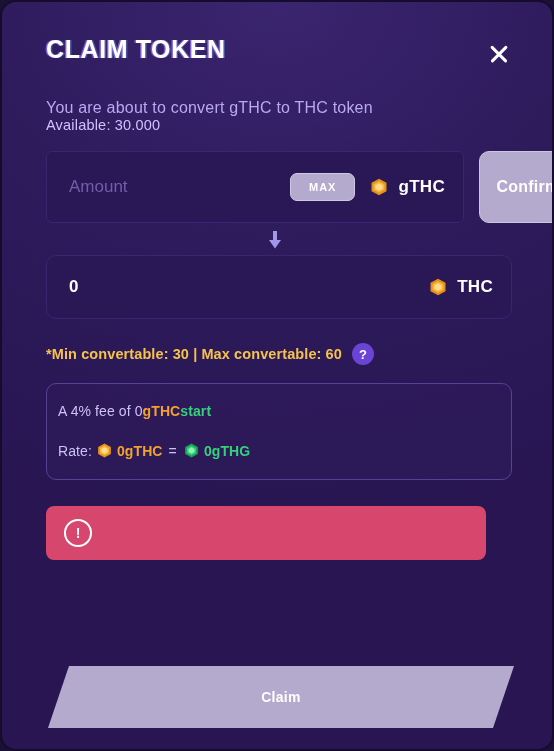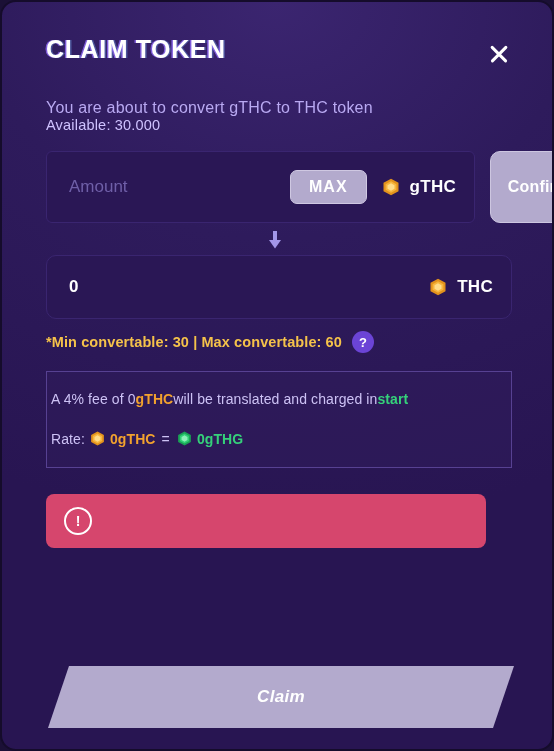--- a/index.html
+++ b/index.html
@@ -108,21 +108,21 @@
     min-width: 0;
   }
   .amount-input::placeholder {
     color: #6f5fa8;
     opacity: 1;
   }
   .max-pill {
     flex: 0 0 auto;
     background: #b3aacd;
     color: #ffffff;
-    font-size: 16px;
+    font-size: 11px;
     font-weight: bold;
     letter-spacing: 1px;
     border-radius: 7px;
     padding: 7px 18px;
     border: 1px solid #cfc8e2;
     cursor: pointer;
     margin-right: 14px;
   }
   .token-tag {
     flex: 0 0 auto;
@@ -187,21 +187,21 @@
     box-sizing: border-box;
   }
   .output-value {
     font-size: 17px;
     font-weight: bold;
     color: #ffffff;
   }
 
   
   .convert-note {
-    margin-top: 12px;
+    margin-top: 24px;
     display: flex;
     align-items: center;
     gap: 10px;
     font-size: 14.5px;
     font-weight: bold;
     color: #f5c24a;
     letter-spacing: 0.1px;
   }
   .help-badge {
     width: 22px;
@@ -215,22 +215,22 @@
     align-items: center;
     justify-content: center;
     cursor: pointer;
     flex: 0 0 auto;
   }
 
   
   .info-box {
     margin-top: 18px;
     border: 1px solid #574192;
-    border-radius: 0;
-    padding: 19px 20px 20px 4px;
+    border-radius: 10px;
+    padding: 19px 20px 20px 11px;
     background: rgba(48,28,94,0.45);
   }
   .info-line {
     font-size: 14px;
     color: #cdc2f5;
     letter-spacing: 0.1px;
     display: flex;
     align-items: center;
     flex-wrap: wrap;
     gap: 0;
@@ -280,28 +280,27 @@
     left: 46px;
     right: 38px;
     bottom: 21px;
   }
   .claim-btn {
     width: 100%;
     height: 62px;
     background: #b3aacd;
     border: 0;
     color: #ffffff;
-    font-size: 17px;
+    font-size: 14px;
     font-weight: bold;
     font-family: "Liberation Sans", sans-serif;
     letter-spacing: 0.3px;
     cursor: pointer;
     clip-path: polygon(4.5% 0, 100% 0, 95.5% 100%, 0 100%);
     display: block;
-    font-style: italic;
   }
 </style>
 </head>
 <body>
 
 <div class="modal">
 
   <div class="header-row">
     <h1 class="title">CLAIM TOKEN</h1>
     <div class="close-btn"></div>
@@ -348,21 +347,20 @@
 
   <div class="convert-note">
     <span>*Min convertable: 30 | Max convertable: 60</span>
     <span class="help-badge">?</span>
   </div>
 
   <div class="info-box">
     <div class="info-line">
       <span>A 4% fee of 0 </span>
         <span class="t-orange">gTHC</span>
-        <span> will be translated and charged in </span>
         <span class="t-green">start</span>
     </div>
     <div class="info-line rate-line">
       <span class="rate-label">Rate:</span>
       <svg class="gem sm" viewBox="0 0 24 24">
         <polygon points="12,2 21,7 21,17 12,22 3,17 3,7" fill="#e2921c"></polygon>
         <polygon points="12,5 18.5,8.6 18.5,15.4 12,19 5.5,15.4 5.5,8.6" fill="#f7b63e"></polygon>
         <polygon points="12,7.5 16.2,9.9 16.2,14.1 12,16.5 7.8,14.1 7.8,9.9" fill="#ffdd8a"></polygon>
       </svg>
       <span class="t-orange">0gTHC</span>

